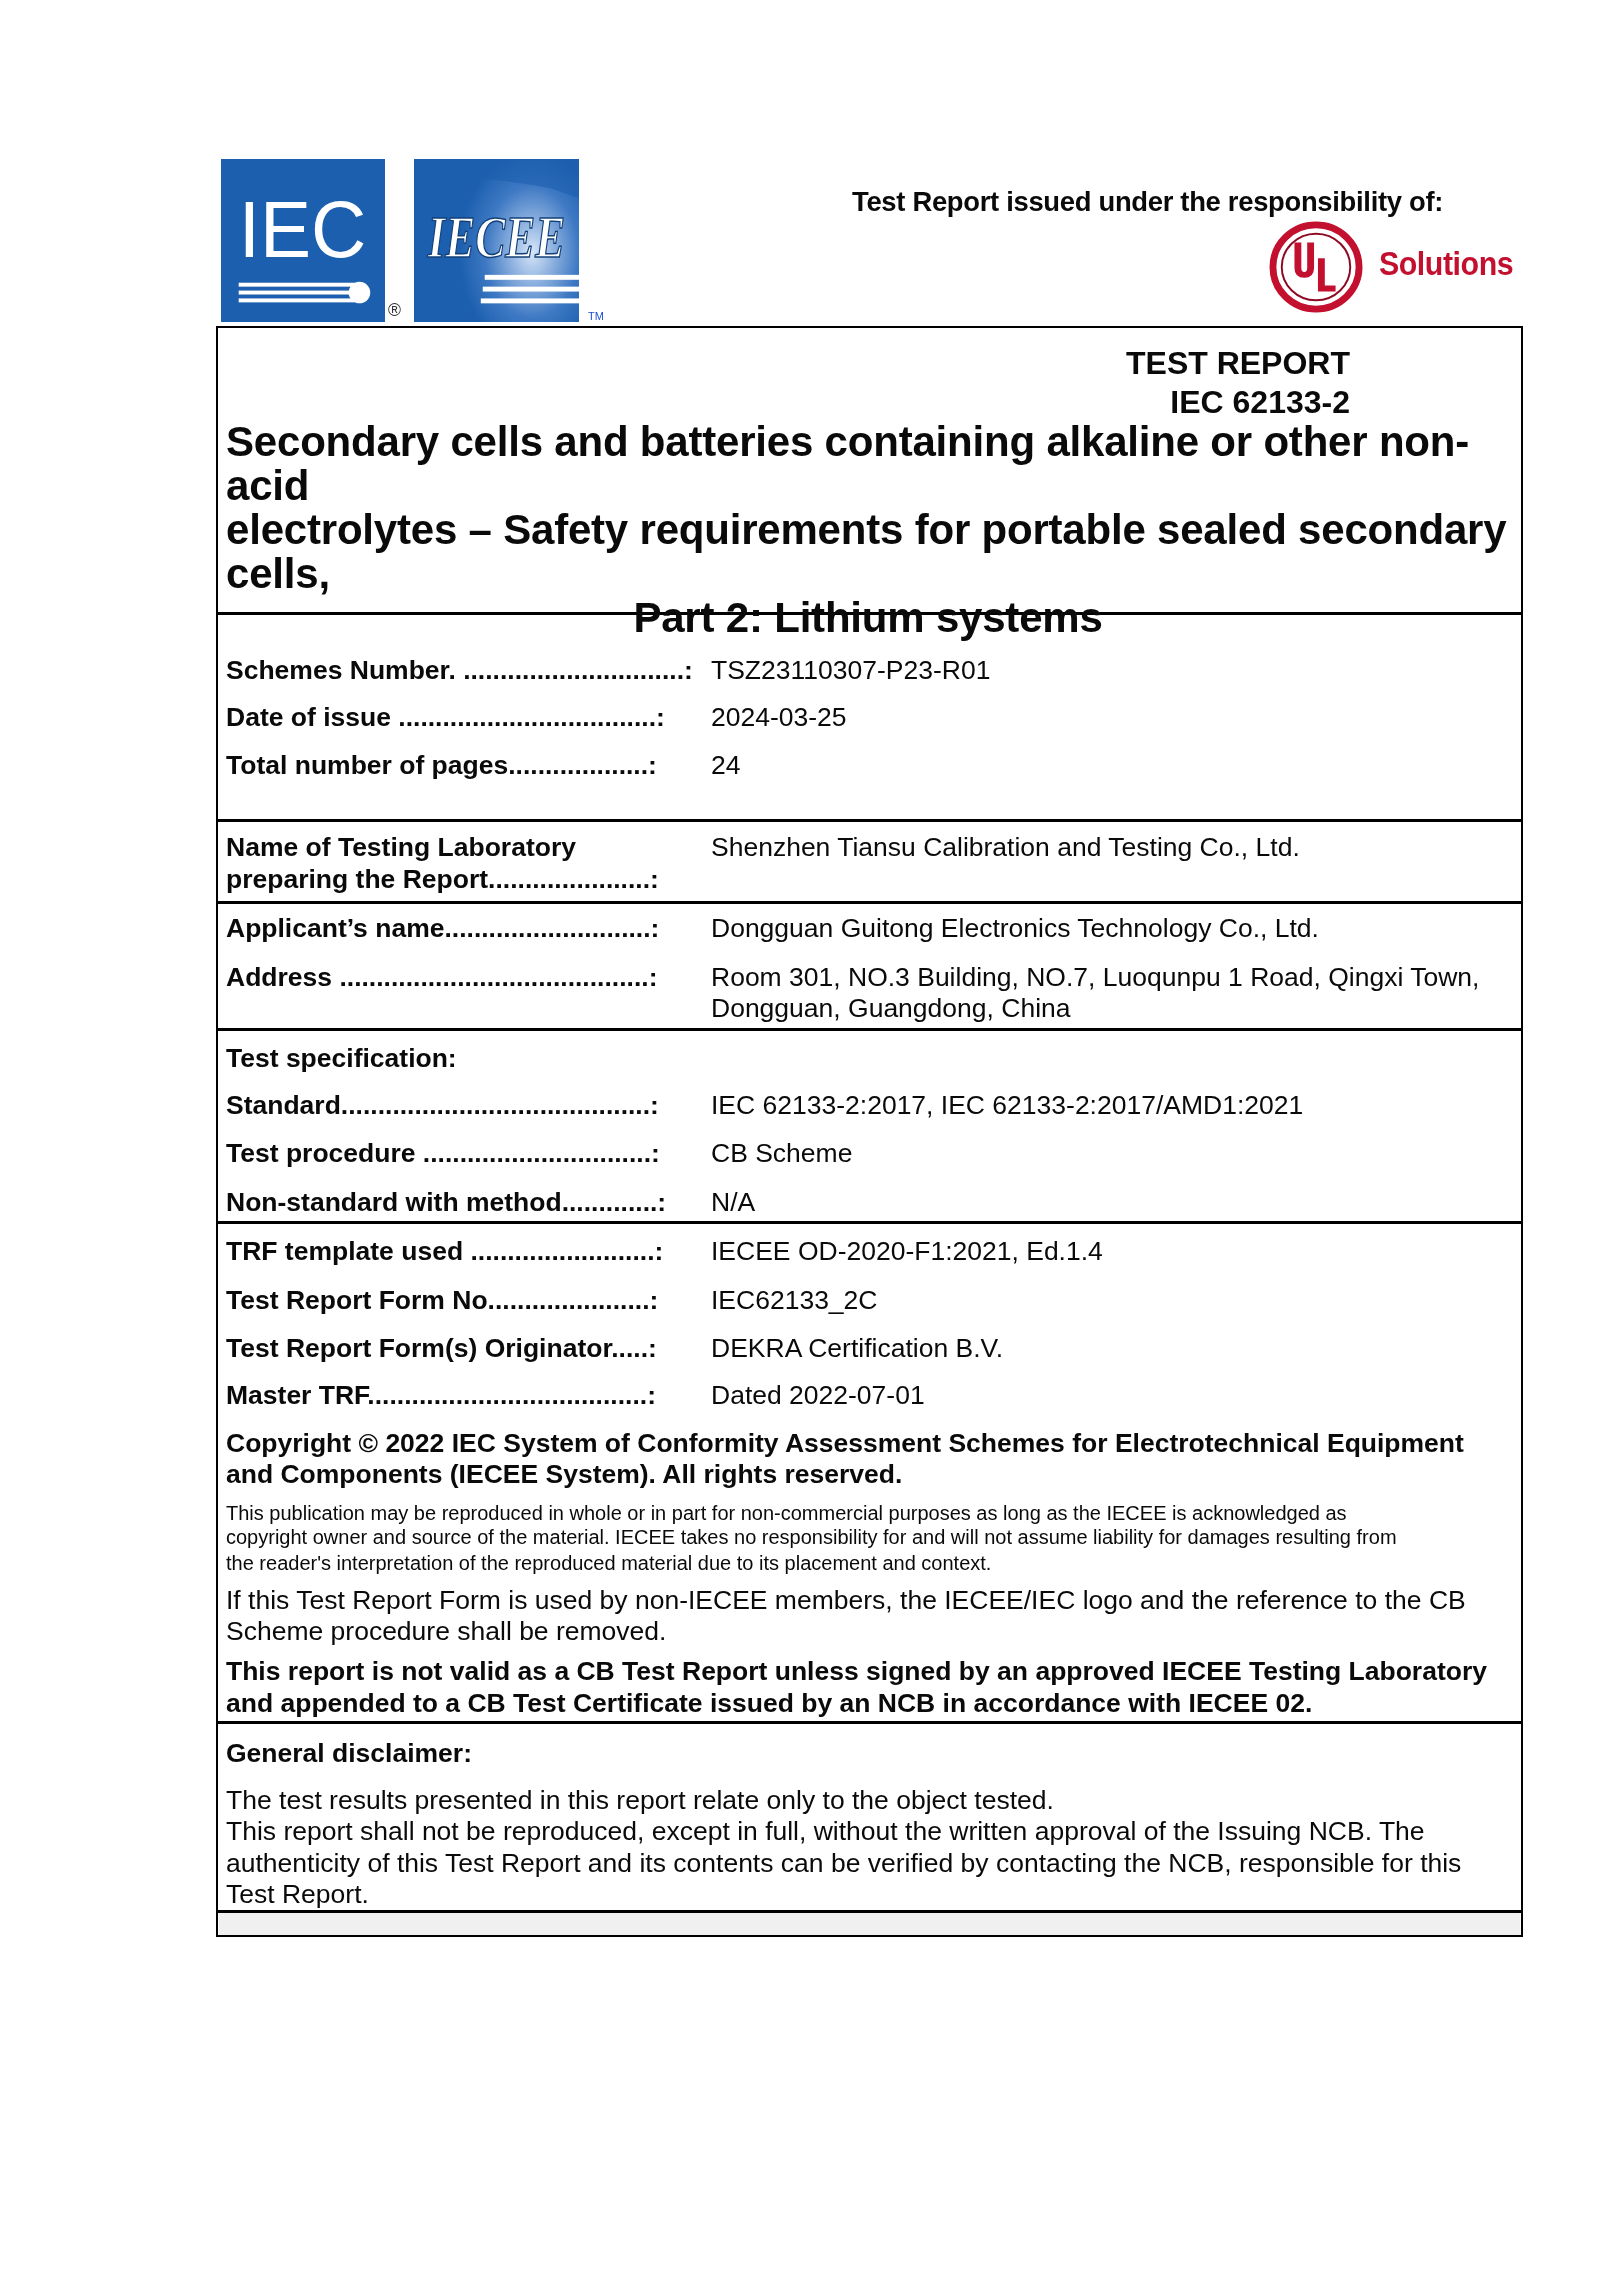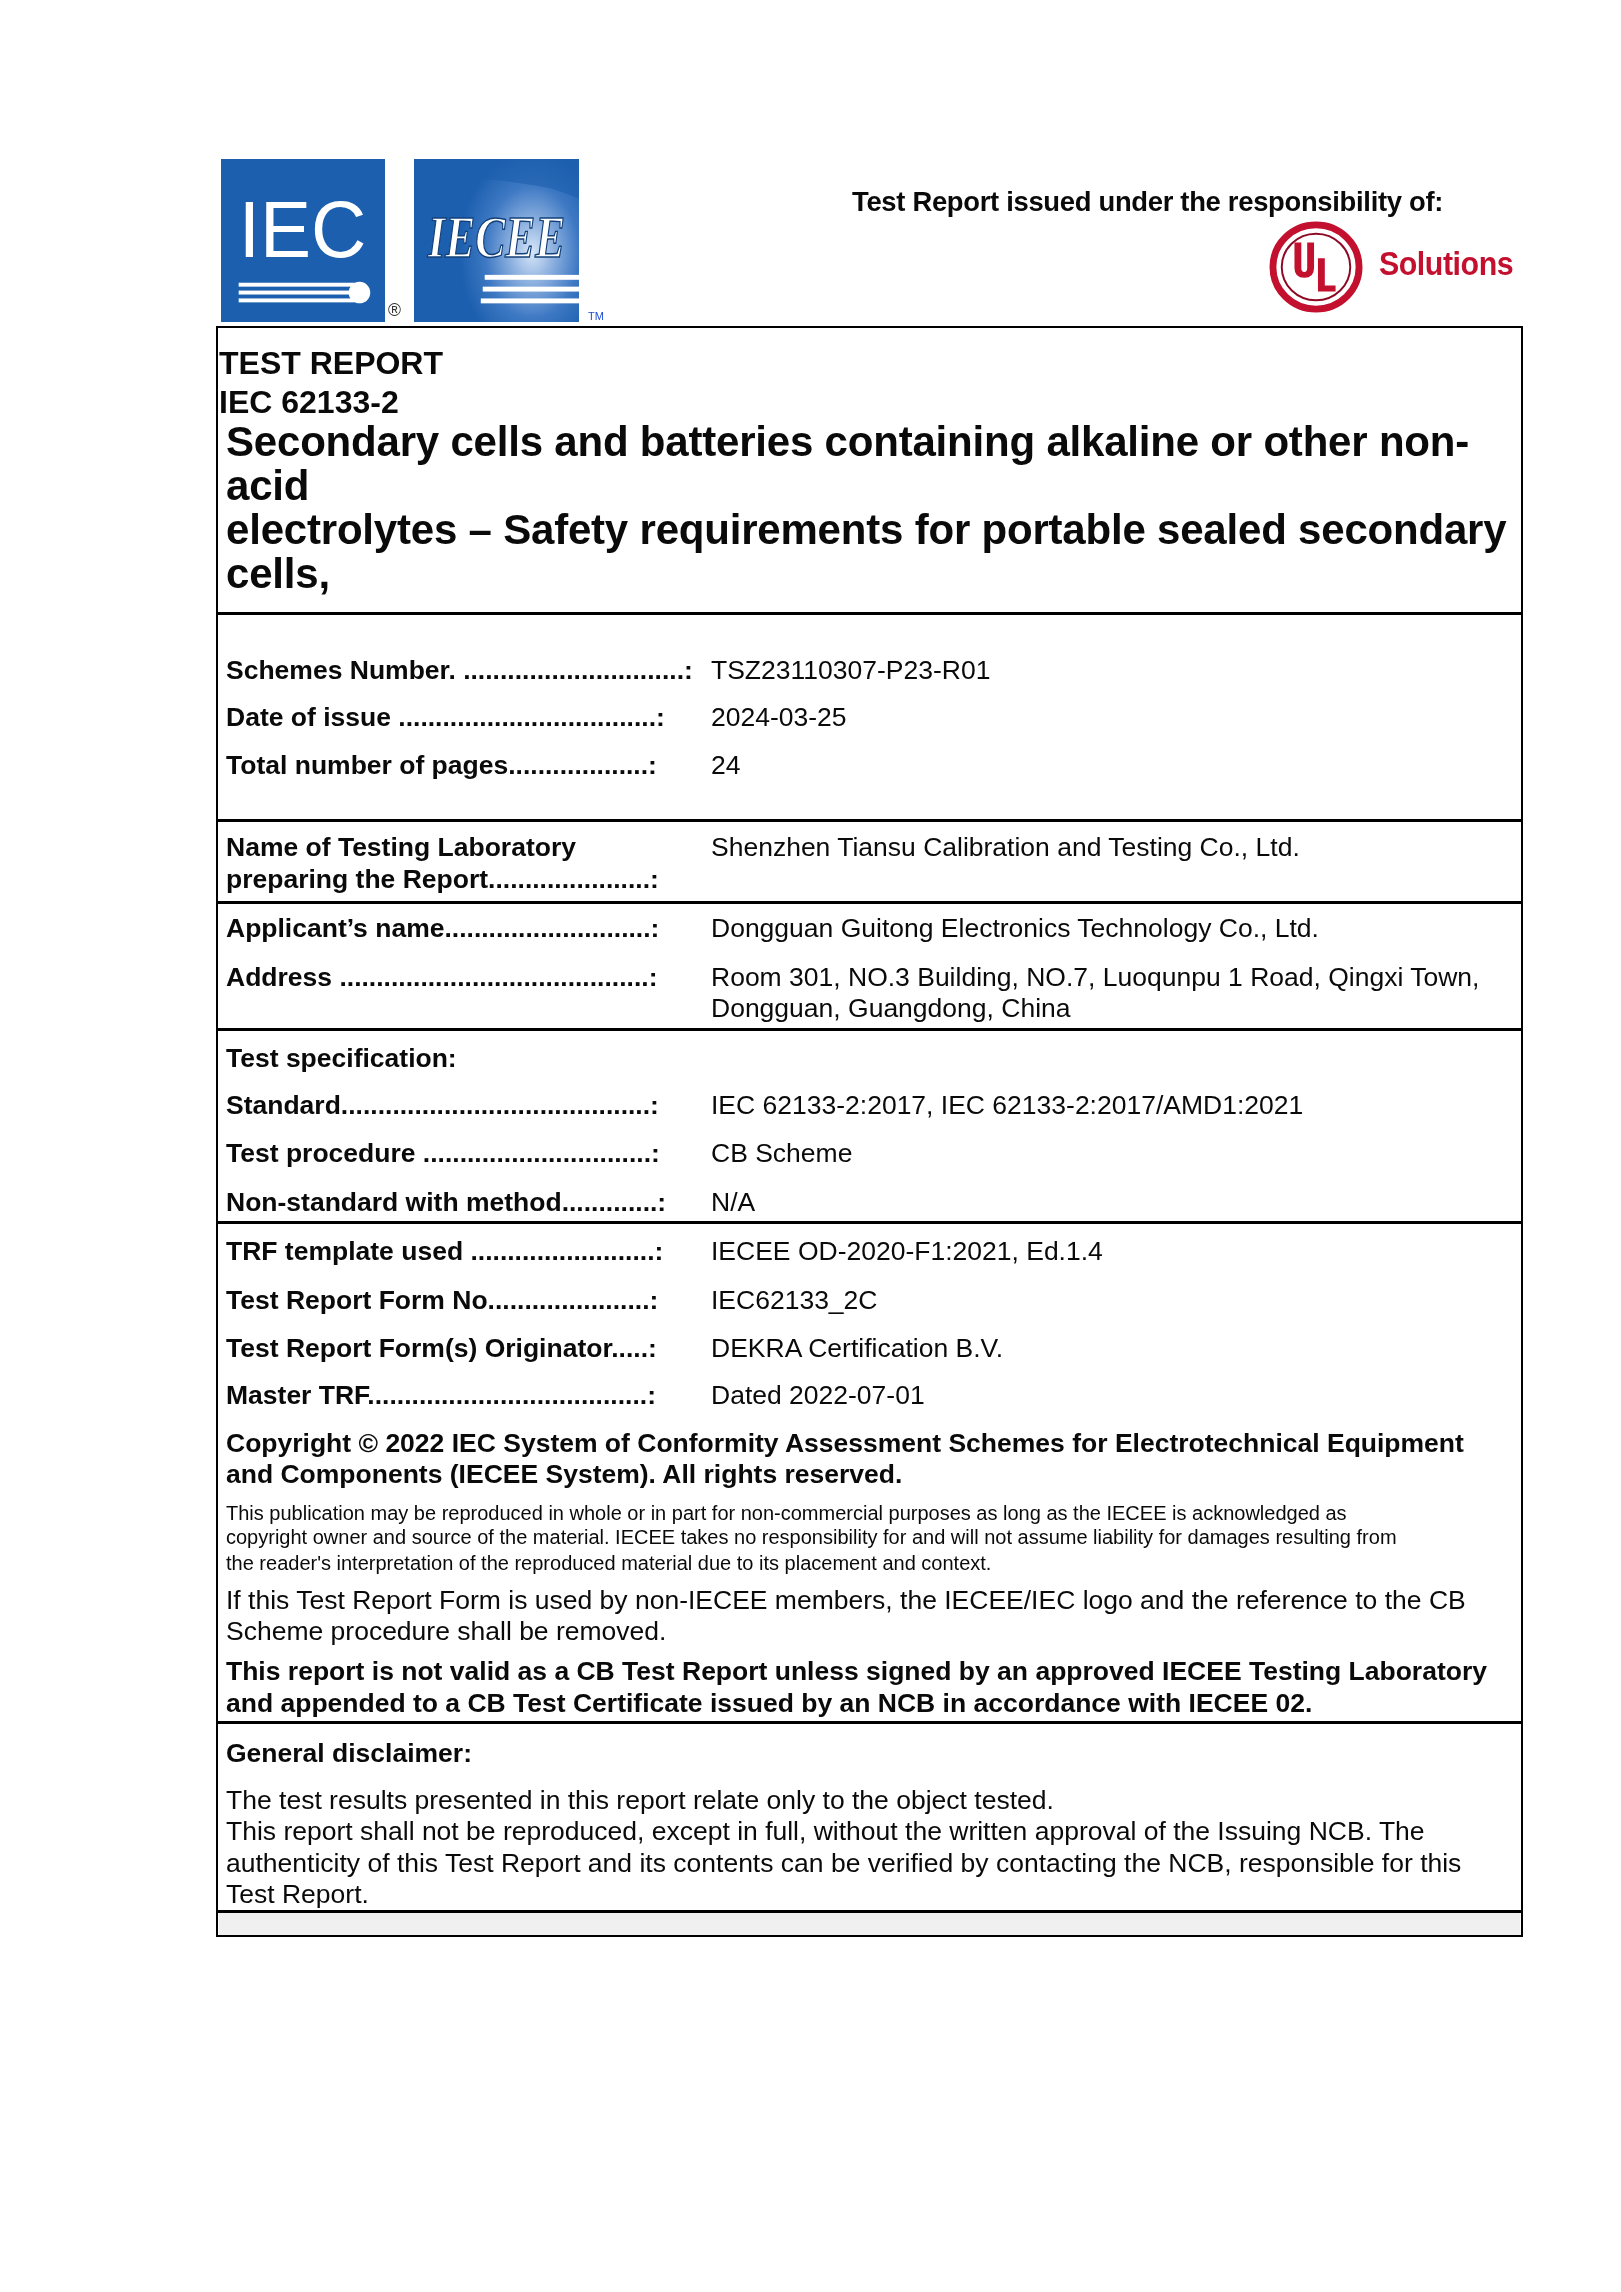--- a/index.html
+++ b/index.html
@@ -16,21 +16,21 @@
 
   .responsibility { left: 852px; top: 186px; font-size: 27.4px; font-weight: bold; letter-spacing: -0.3px; }
   .ul-solutions { left: 1379px; top: 245px; font-size: 33px; font-weight: bold; color: #c3102f; letter-spacing: -0.5px; transform: scaleX(0.92); transform-origin: left center; }
 
   
   .frame { position: absolute; left: 216px; top: 326px; width: 1307px; height: 1611px;
            border: 2.9px solid #000; box-sizing: border-box; }
   .hline { position: absolute; left: 216px; width: 1307px; height: 2.9px; background: #000; }
   .grey-row { position: absolute; left: 219px; top: 1913px; width: 1301px; height: 21.6px; background: #f0f0f0; }
 
-  .title-center { position: absolute; left: 219px; width: 1131px; text-align: left; font-weight: bold; }
+  .title-center { position: absolute; left: 219px; width: 1131px; text-align: right; font-weight: bold; }
   .t1 { top: 345px; font-size: 32px; }
   .t2 { top: 384px; font-size: 32px; }
   .subtitle { position: absolute; left: 226px; top: 420px; width: 1284px; font-size: 42px; font-weight: bold;
               line-height: 44px; letter-spacing: -0.2px; }
   .subtitle .c { display: block; text-align: center; }
 
   .lbl { font-size: 26.5px; font-weight: bold; left: 226px; }
   .val { font-size: 26.5px; left: 711px; }
   .p   { font-size: 26.5px; left: 226px; }
   .pb  { font-size: 26.5px; left: 226px; font-weight: bold; }
@@ -81,20 +81,21 @@
 <div class="hline" style="top:1221px"></div>
 <div class="hline" style="top:1721px"></div>
 <div class="hline" style="top:1910px"></div>
 <div class="grey-row"></div>
 
 <div class="title-center t1">TEST REPORT</div>
 <div class="title-center t2">IEC 62133-2</div>
 <div class="subtitle">
   <span style="display:block">Secondary cells and batteries containing alkaline or other non-acid</span>
   <span style="display:block">electrolytes – Safety requirements for portable sealed secondary cells,</span>
+  <span class="c">Part 2: Lithium systems</span>
 </div>
 
 <span class="abs lbl" style="top:655px">Schemes Number. ..............................:</span>
 <span class="abs val" style="top:655px">TSZ23110307-P23-R01</span>
 <span class="abs lbl" style="top:702px">Date of issue ...................................:</span>
 <span class="abs val" style="top:702px">2024-03-25</span>
 <span class="abs lbl" style="top:750px">Total number of pages...................:</span>
 <span class="abs val" style="top:750px">24</span>
 
 <span class="abs lbl" style="top:832px">Name of Testing Laboratory</span>

